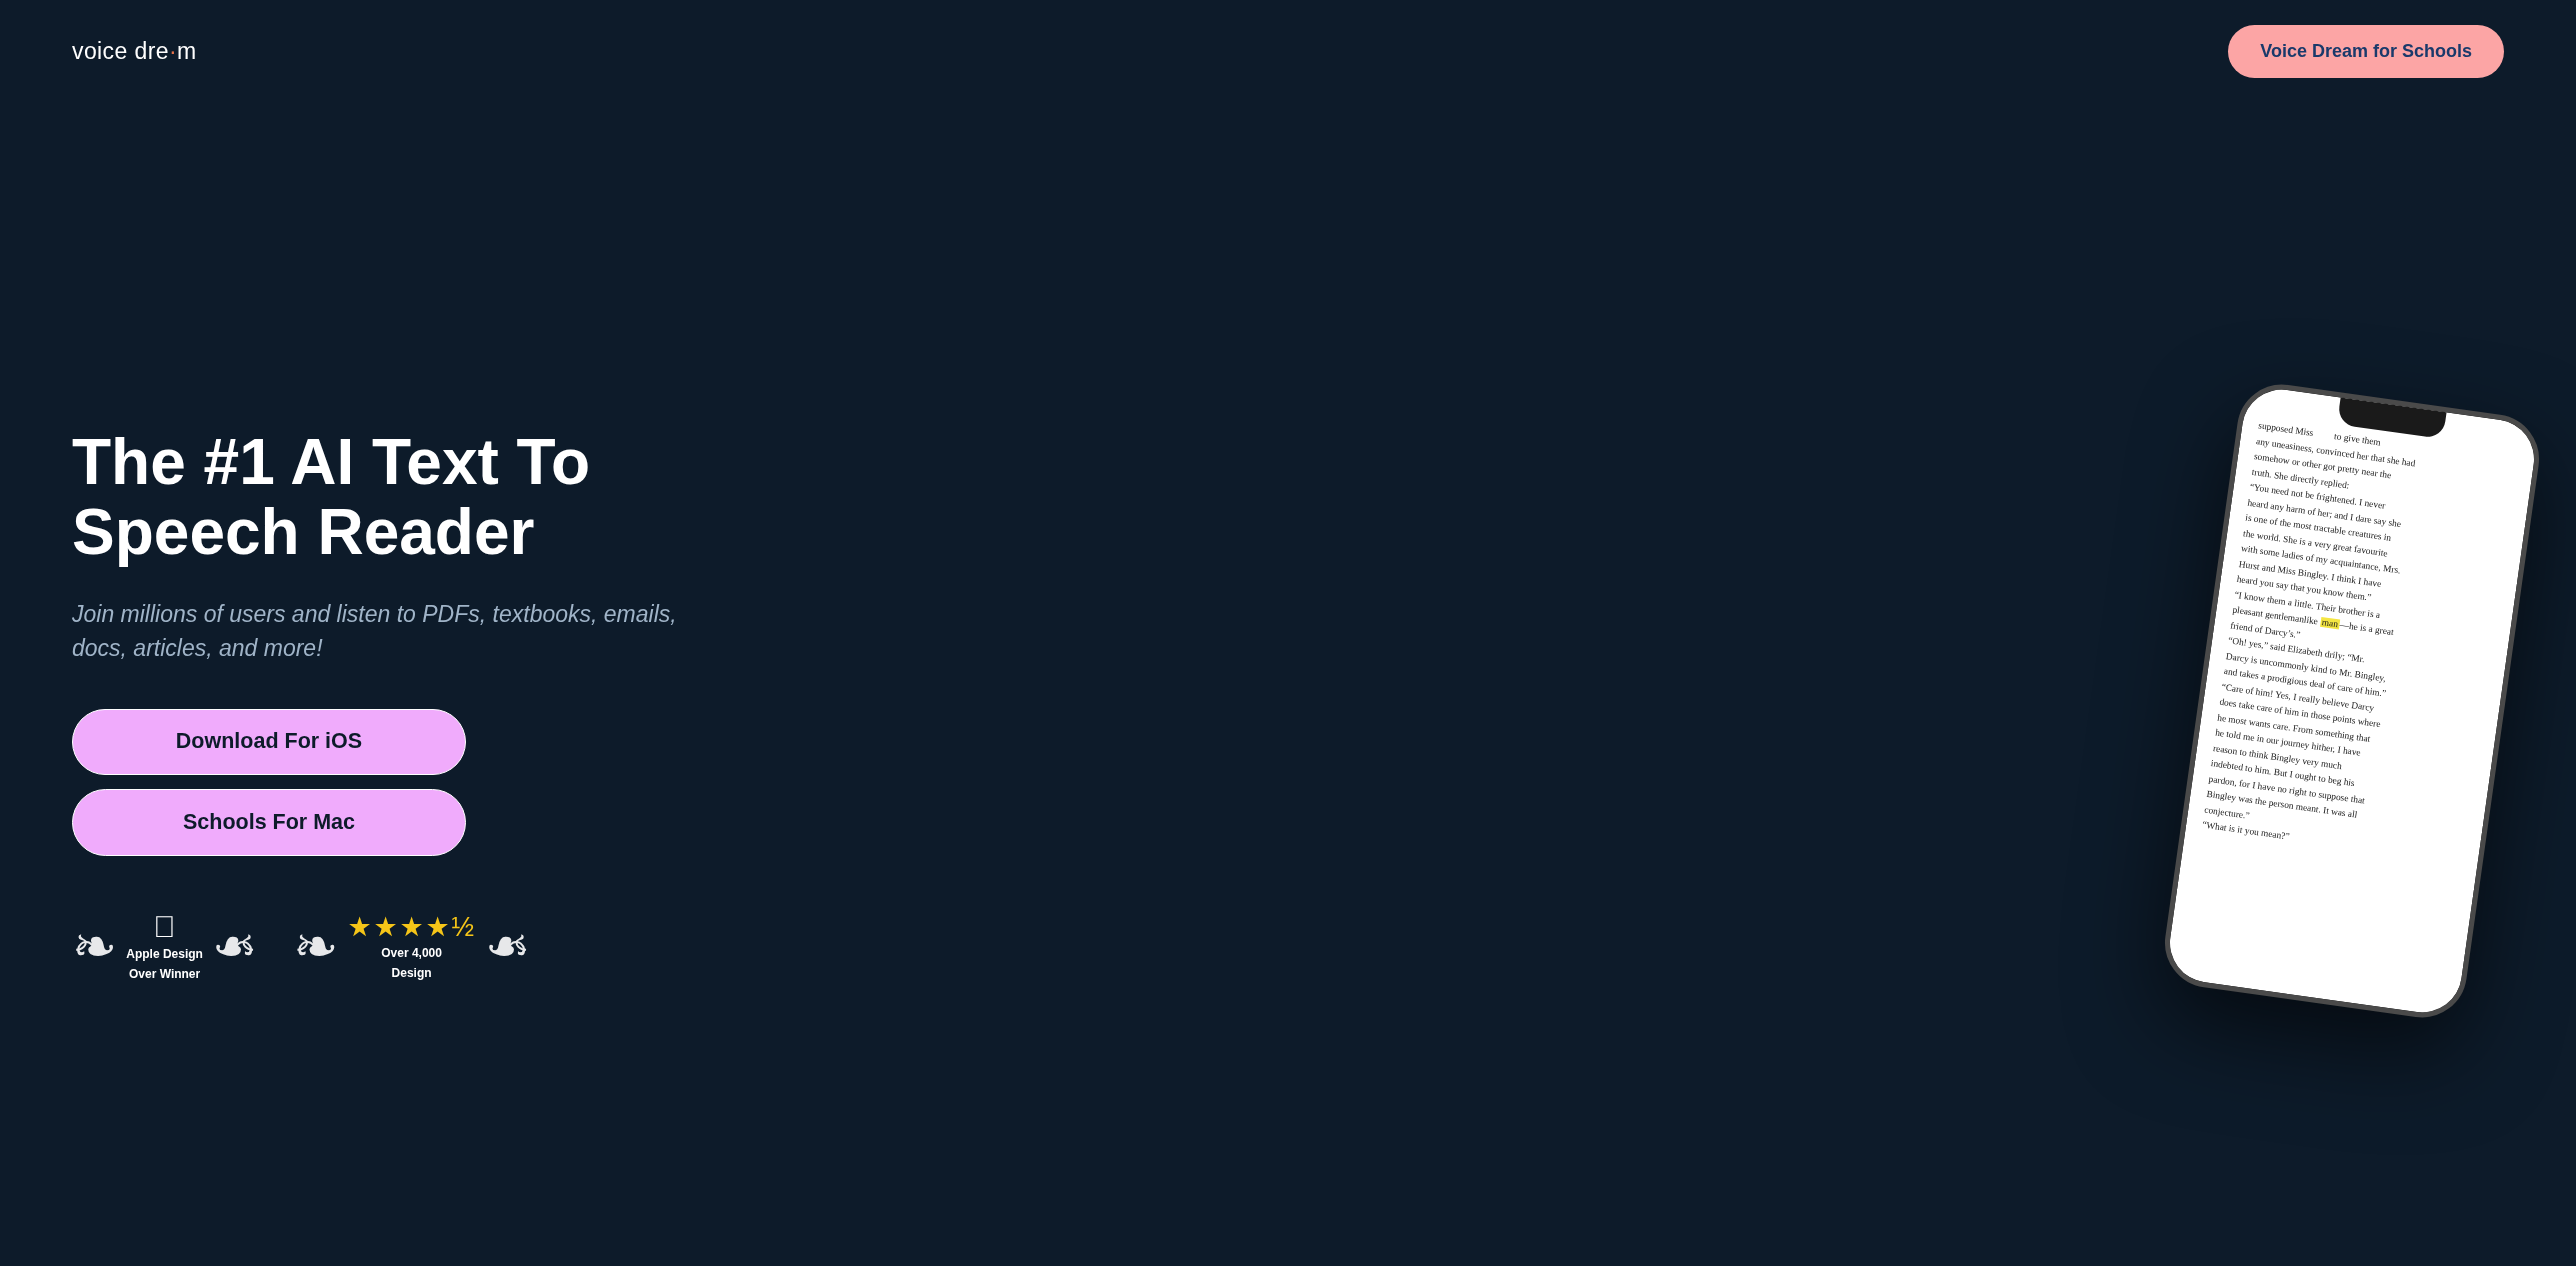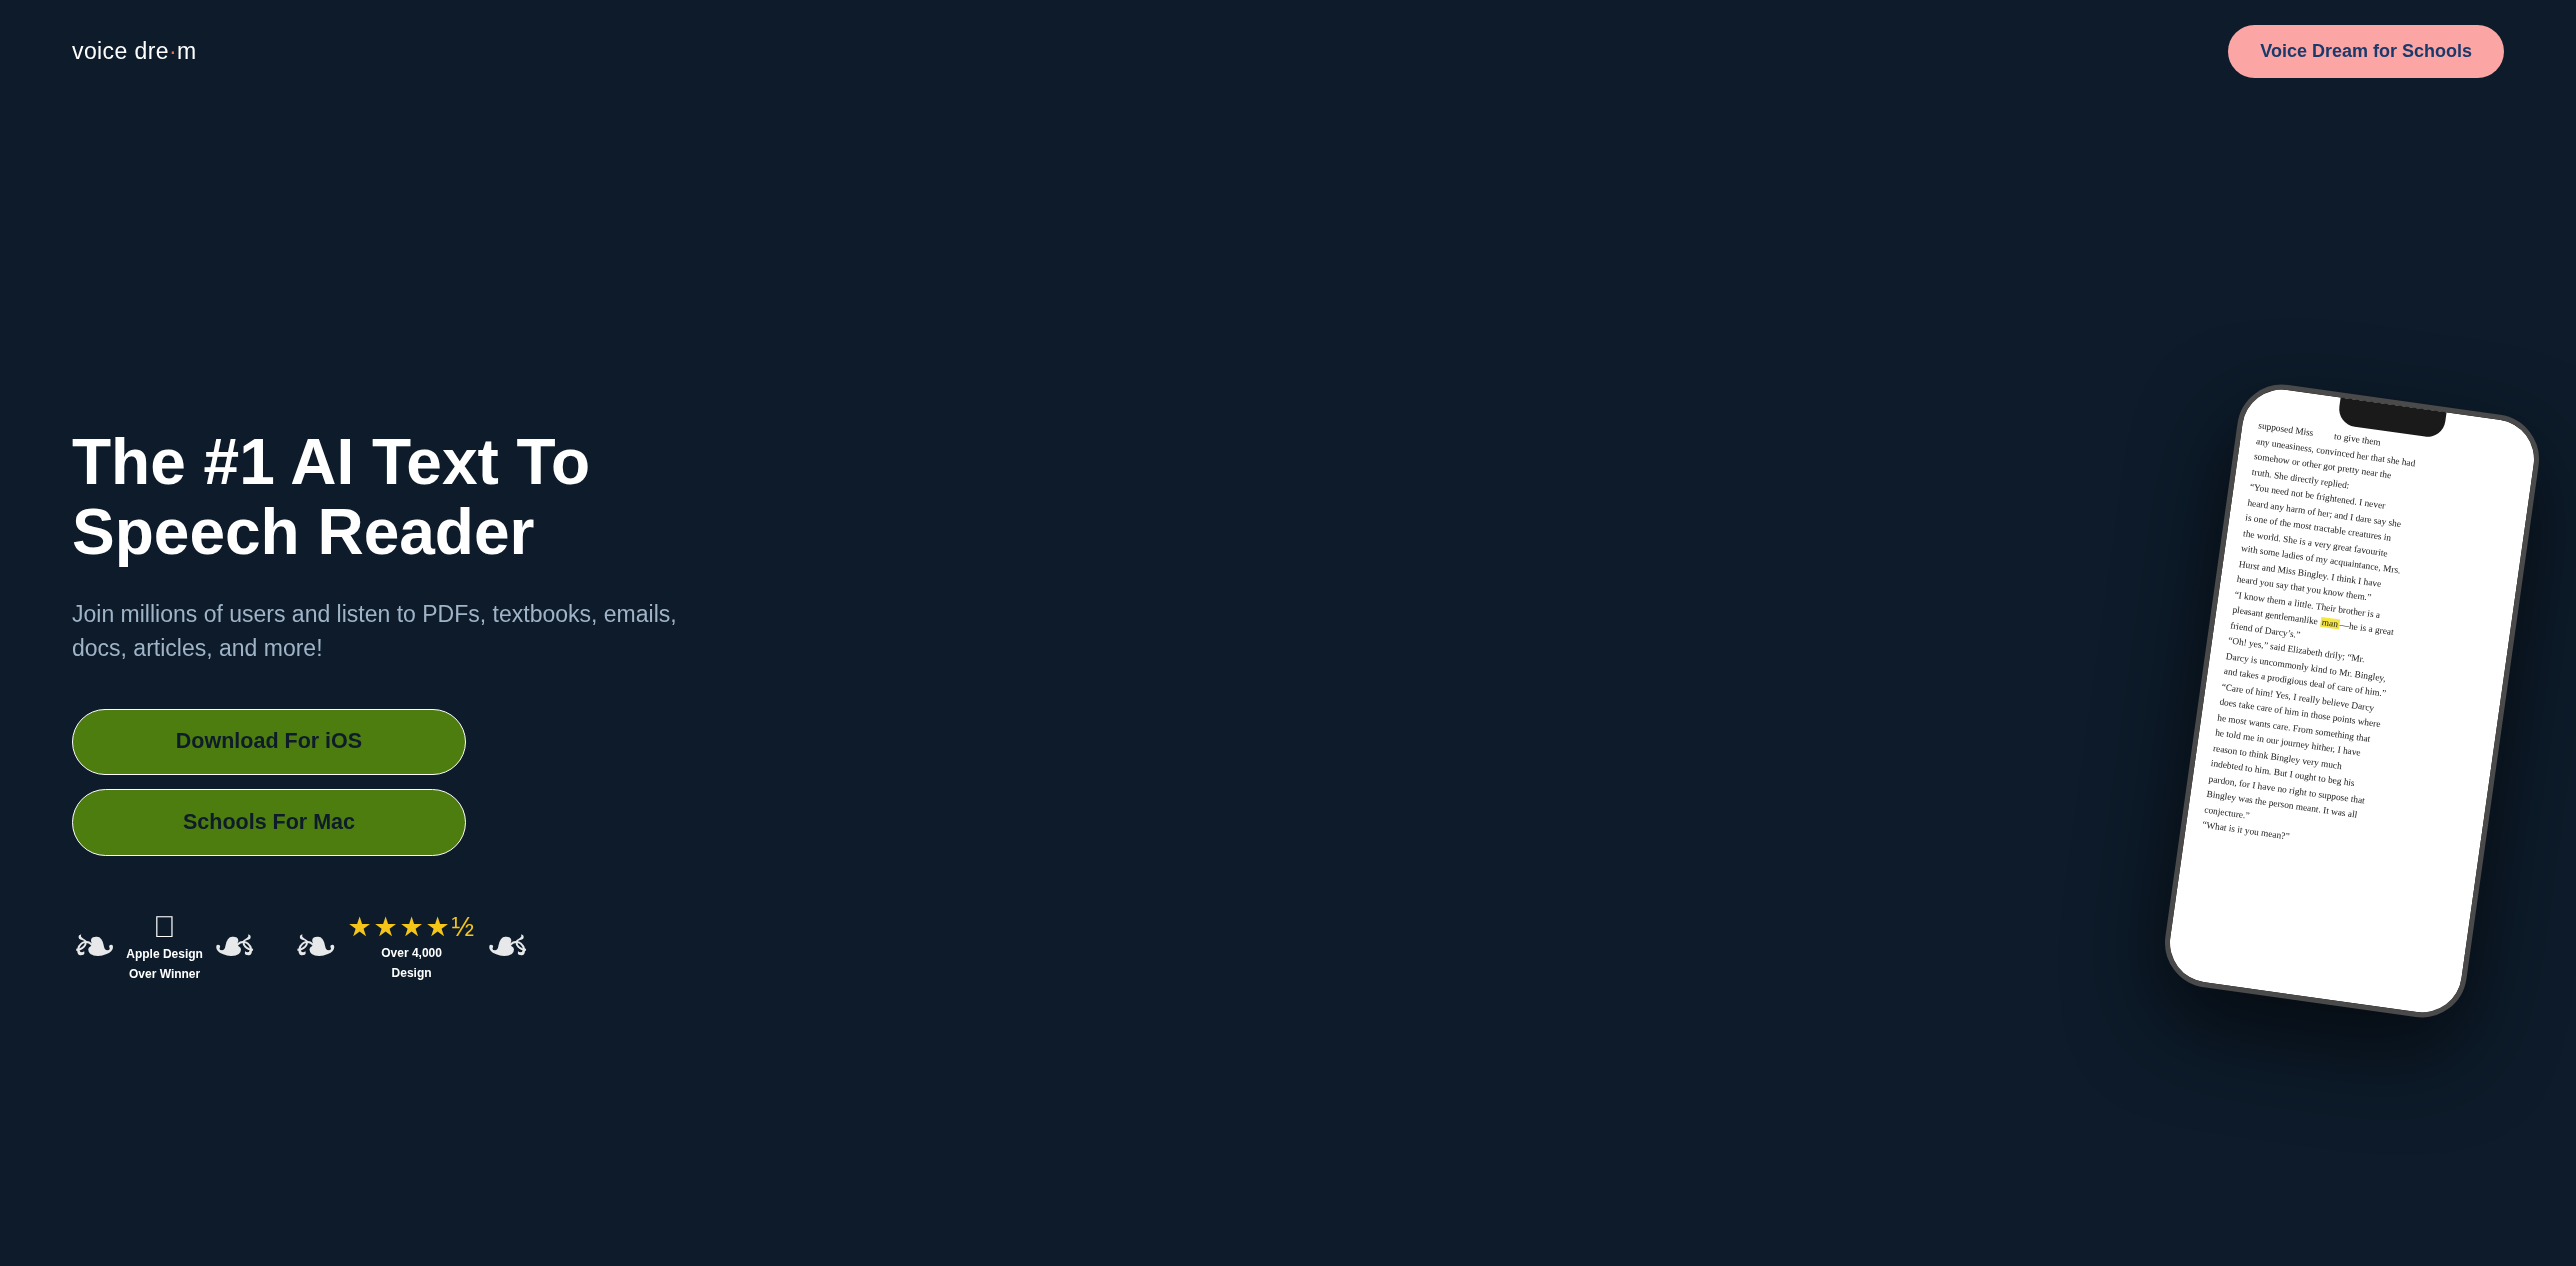--- a/index.html
+++ b/index.html
@@ -68,32 +68,33 @@
       margin-bottom: 29px;
     }
 
     .hero-subtitle {
       font-size: 23px;
       font-weight: 400;
       color: #a0b4c8;
       line-height: 1.5;
       margin-bottom: 43px;
       max-width: 608px;
+      font-style: italic;
     }
 
     .buttons-stack {
       display: flex;
       flex-direction: column;
       gap: 14.3px;
       max-width: 394px;
       margin-bottom: 54px;
     }
 
     .download-btn {
-      background: #4d7c0f;
+      background: #f0abfc;
       color: #0d1b2a;
       border: 1.8px solid #ffffff;
       border-radius: 45px;
       padding: 19.7px 36px;
       font-size: 21.5px;
       font-weight: 700;
       cursor: pointer;
       text-align: center;
       width: 100%;
     }

